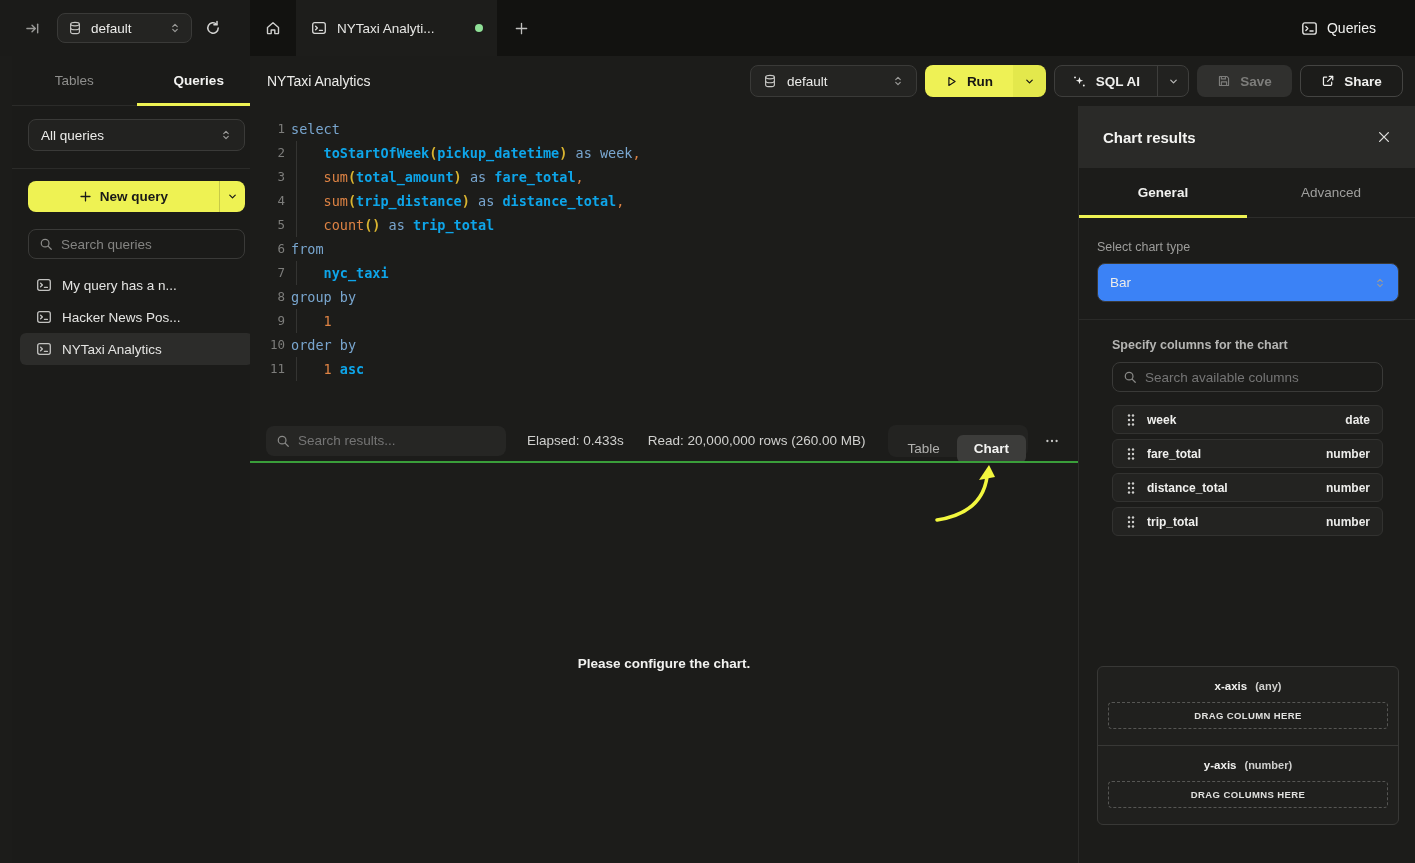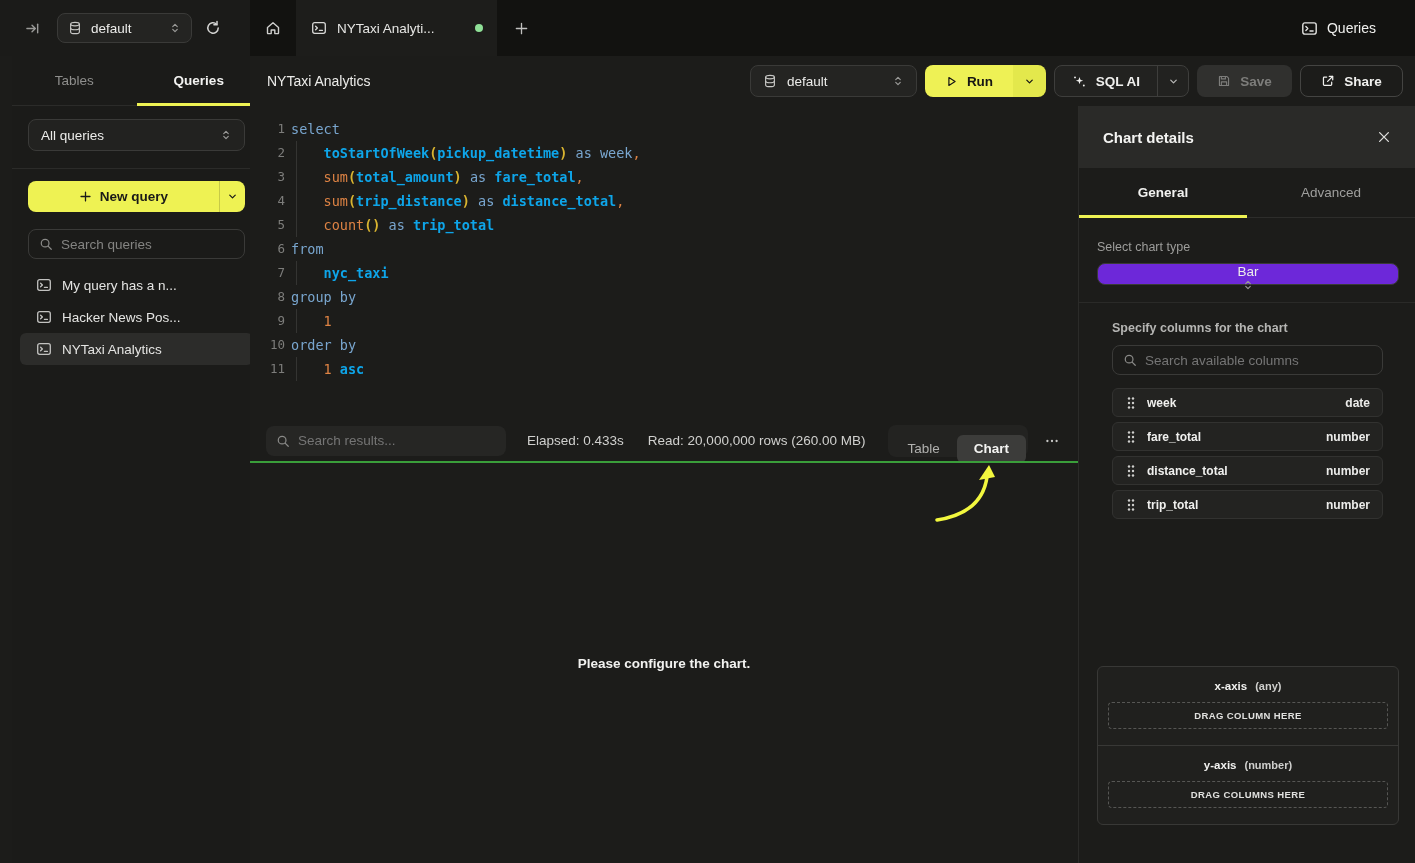--- a/index.html
+++ b/index.html
@@ -188,22 +188,22 @@
   .panel-close { color:#e0e0de; cursor:pointer; }
   .panel-tabs { height:50px; display:flex; border-bottom:1px solid #2d2d2b; position:relative; }
   .panel-tab { flex:1; display:flex; align-items:center; justify-content:center; font-size:13.5px; cursor:pointer; }
   .panel-tab.active { color:#f2f2f0; font-weight:600; }
   .panel-tab.inactive { color:#9f9f9d; }
   .panel-tabs .tab-underline { position:absolute; bottom:-1px; left:0; width:50%; height:3px; background:#eef253; }
 
   .panel-section-type { padding:22px 16px 17px 18px; border-bottom:1px solid #2a2a28; }
   .field-label { font-size:12.5px; color:#9d9d9b; margin-bottom:9px; }
   .type-select {
-    height:22px; background:#6d28d9; border:1px solid #3a3a38; border-radius:8px; display:flex;
-    align-items:center; padding:0 12px; cursor:pointer;flex-direction:column;
+    height:39px; background:#3b82f6; border:1px solid #3a3a38; border-radius:8px; display:flex;
+    align-items:center; padding:0 12px; cursor:pointer;
   }
   .type-select .type-label { font-size:13.5px; color:#ececea; flex:1; }
   .type-select .updown { color:#9a9a98; }
 
   .panel-section-cols { padding:18px 32px 0 33px; }
   .cols-label { font-size:12.5px; font-weight:600; color:#b5b5b3; }
   .col-search {
     margin-top:10px; height:30px; border:1px solid #3a3a38; border-radius:8px; display:flex;
     align-items:center; padding:0 10px; gap:8px;
   }
@@ -500,21 +500,21 @@
     <span class="empty-msg">Please configure the chart.</span>
     <svg class="arrow-overlay" width="828" height="400" viewBox="0 0 828 400">
       <path d="M 687 57 Q 732 50 737 14" fill="none" stroke="#f2f73e" stroke-width="3.5" stroke-linecap="round"></path>
       <polygon points="739,2 729,17 745,14" fill="#f2f73e"></polygon>
     </svg>
   </div>
 </div>
 
 <div class="right-panel">
   <div class="panel-header">
-    <span class="panel-title">Chart details</span>
+    <span class="panel-title">Chart results</span>
     <span class="panel-close">
       <svg width="14" height="14" viewBox="0 0 16 16" fill="none" stroke="currentColor" stroke-width="1.5" stroke-linecap="round">
           <path d="M3 3l10 10M13 3 3 13"></path>
         </svg>
     </span>
   </div>
   <div class="panel-tabs">
     <div class="panel-tab active">General</div>
     <div class="panel-tab inactive">Advanced</div>
     <div class="tab-underline"></div>

